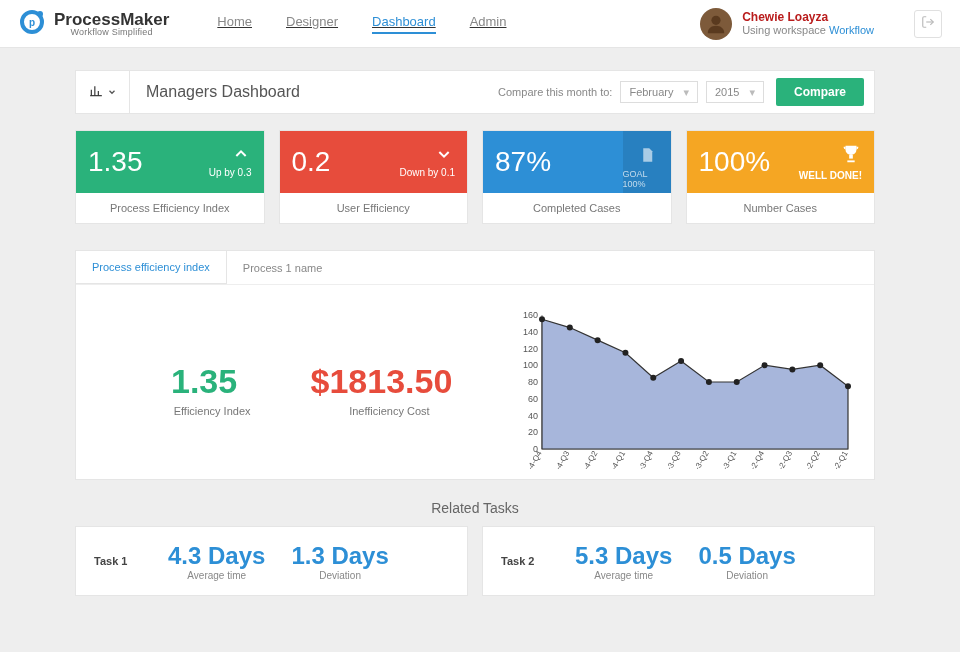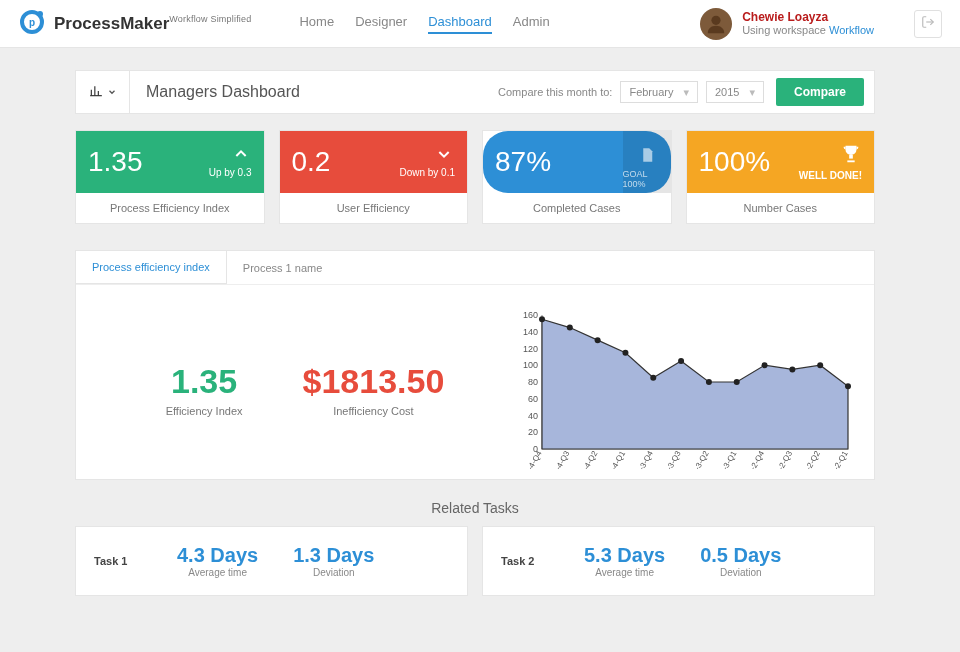--- a/index.html
+++ b/index.html
@@ -1,23 +1,23 @@
 <!DOCTYPE html>
 <html><head>
 <meta charset="utf-8">
 <style>
   *{box-sizing:border-box;margin:0;padding:0;font-family:"Helvetica Neue",Arial,sans-serif;}
   body{background:#eeeeee;color:#333;width:960px;height:652px;overflow:hidden;font-size:13px;}
   
   .topbar{height:48px;background:#fff;border-bottom:1px solid #e5e5e5;display:flex;align-items:center;padding:0 18px;gap:30px;}
   .brand{display:flex;align-items:center;gap:8px;}
-  .brand-text{display:flex;line-height:1;}
+  .brand-text{display:flex;flex-direction:column;line-height:1;}
   .brand-name{font-weight:700;font-size:17px;color:#333;}
   .brand-tag{font-size:9px;color:#777;letter-spacing:.2px;text-align:center;}
-  .nav{display:flex;gap:21px;margin-left:18px;}
+  .nav{display:flex;gap:34px;margin-left:18px;text-decoration:underline;}
   .nav a{color:#888;text-decoration:none;font-size:13px;padding-bottom:3px;cursor:pointer;}
   .nav a.active{color:#2d8fd6;border-bottom:2px solid #2d8fd6;}
   .spacer{flex:1;}
   .user{display:flex;align-items:center;gap:10px;}
   .avatar{width:32px;height:32px;border-radius:50%;background:#7d5a3a;display:flex;align-items:center;justify-content:center;}
   .user-txt{line-height:1.1;font-size:11px;}
   .user-name{color:#b91c1c;font-weight:600;font-size:12px;}
   .user-work{color:#888;}
   .user-work a{color:#2d8fd6;text-decoration:none;}
   .logout{width:28px;height:28px;border:1px solid #e0e0e0;border-radius:3px;display:flex;align-items:center;justify-content:center;color:#bbb;cursor:pointer;margin-left:10px;}
@@ -35,50 +35,50 @@
   .btn-compare{background:#2ab27b;color:#fff;border:none;height:28px;padding:0 18px;font-size:12px;font-weight:600;border-radius:2px;cursor:pointer;margin-left:4px;}
   
   .cards{display:flex;gap:14px;margin-top:16px;}
   .card{flex:1;background:#fff;border:1px solid #e5e5e5;position:relative;}
   .card-top{height:62px;color:#fff;display:flex;align-items:center;justify-content:space-between;padding:0 12px;}
   .card-val{font-size:28px;font-weight:300;}
   .card-sub{font-size:10px;margin-top:2px;text-align:right;}
   .card-bottom{height:30px;display:flex;align-items:center;justify-content:center;font-size:11px;color:#777;}
   .c-green .card-top{background:#2ab27b;}
   .c-red   .card-top{background:#e74c3c;}
-  .c-blue  .card-top{background:#2d8fd6;border-radius:25px;}
+  .c-blue  .card-top{background:#2d8fd6;}
   .c-amber .card-top{background:#f5a623;}
   .goal-tag{position:absolute;right:0;top:0;width:48px;height:62px;background:rgba(0,0,0,.1);display:flex;flex-direction:column;align-items:center;justify-content:flex-end;color:rgba(255,255,255,.7);font-size:9px;padding-bottom:4px;gap:3px;}
   .card.selected::after{content:"";position:absolute;bottom:-10px;left:50%;transform:translateX(-50%);border:10px solid transparent;border-top-color:#fff;}
   
   .panel{background:#fff;border:1px solid #e5e5e5;margin-top:26px;}
   .crumbs{height:34px;border-bottom:1px solid #eee;display:flex;align-items:center;font-size:11px;}
   .crumb{padding:0 16px;height:100%;display:flex;align-items:center;color:#888;}
   .crumb.link{color:#2d8fd6;border:1px solid #e5e5e5;border-top:none;border-left:none;position:relative;cursor:pointer;}
   .crumb.link::after{content:"";position:absolute;right:-8px;top:50%;transform:translateY(-50%);border:8px solid transparent;border-left-color:#fff;}
   .panel-body{display:flex;padding:24px 20px 10px;}
   .stats{flex:1;display:flex;gap:60px;justify-content:center;align-items:center;}
   .stat{text-align:center;}
   .stat .big{font-size:34px;font-weight:600;}
-  .stat .lab{font-size:11px;color:#777;margin-top:4px;}
+  .stat .lab{font-size:11px;color:#777;margin-top:4px;margin-left:16px;}
   .green{color:#2ab27b;} .red{color:#e74c3c;text-align:right;}
   .chart{width:340px;height:160px;position:relative;}
   svg.plot{width:100%;height:100%;}
   .axis{stroke:#888;stroke-width:1;}
   .area{fill:#a7b6db;stroke:#333;stroke-width:1.2;}
   .pt{fill:#222;}
   .ytick text{font-size:9px;fill:#555;}
   .xtick text{font-size:8px;fill:#555;}
   
   .tasks-title{text-align:center;color:#666;font-size:14px;margin:20px 0 10px;}
   .tasks{display:flex;gap:14px;}
-  .task{flex:1;background:#fff;border:1px solid #e5e5e5;height:70px;display:flex;align-items:center;gap:35px;padding:0 18px;}
+  .task{flex:1;background:#fff;border:1px solid #e5e5e5;height:70px;display:flex;align-items:center;gap:26px;padding:0 18px;}
   .task-name{font-size:11px;font-weight:700;color:#444;width:48px;}
   .task-metric{text-align:center;}
-  .task-metric .v{color:#2d8fd6;font-size:20px;font-weight:600;}
+  .task-metric .v{color:#2d8fd6;font-size:24px;font-weight:600;}
   .task-metric .l{font-size:10px;color:#888;}
 </style>
 </head>
 <body>
 
 <div class="topbar">
   <div class="brand">
     <span>
       <svg width="28" height="28" viewBox="0 0 28 28">
           <path fill="#2d8fd6" d="M14 2a12 12 0 1 0 .001 24A12 12 0 0 0 14 2zm0 4a8 8 0 1 1 0 16 8 8 0 0 1 0-16z"></path>

